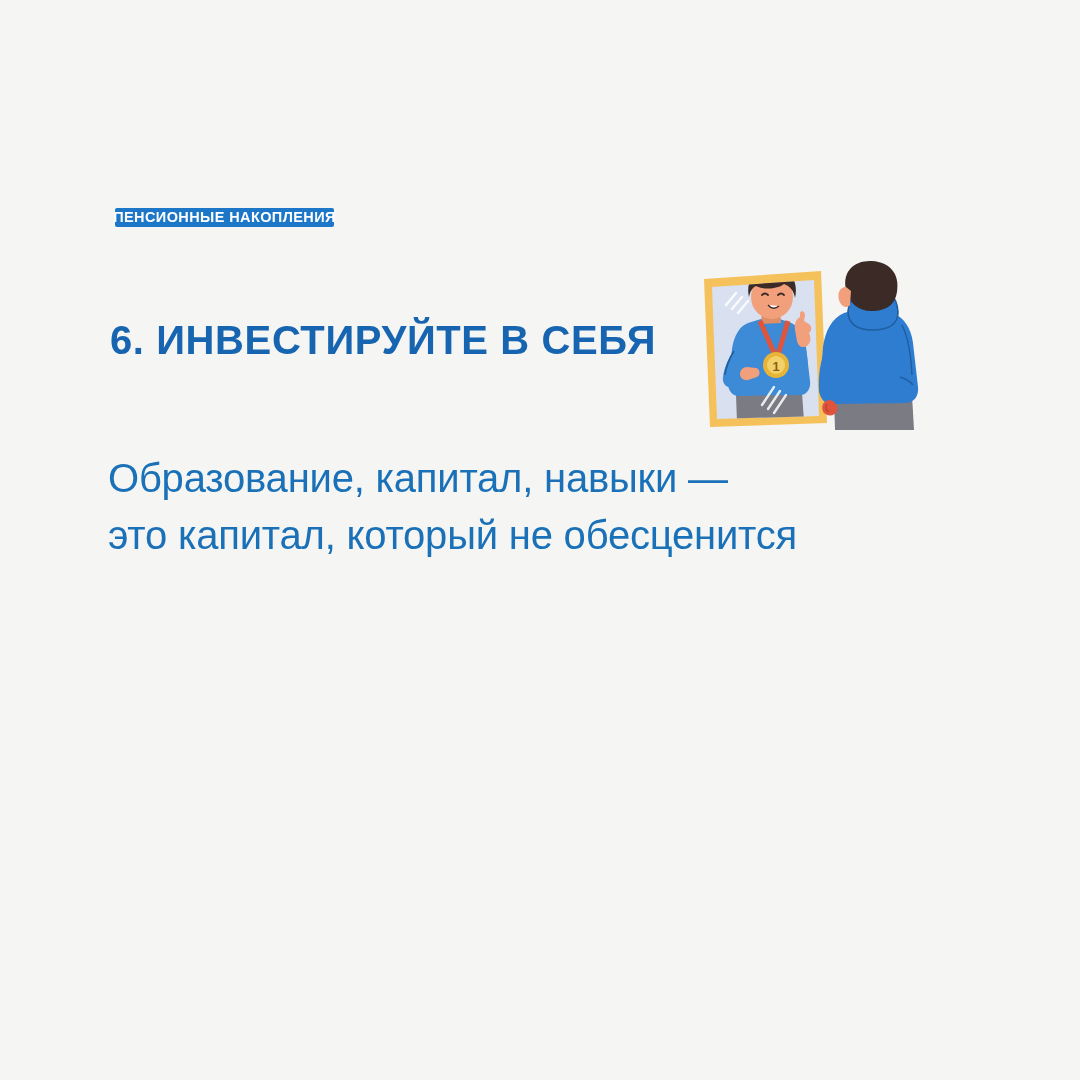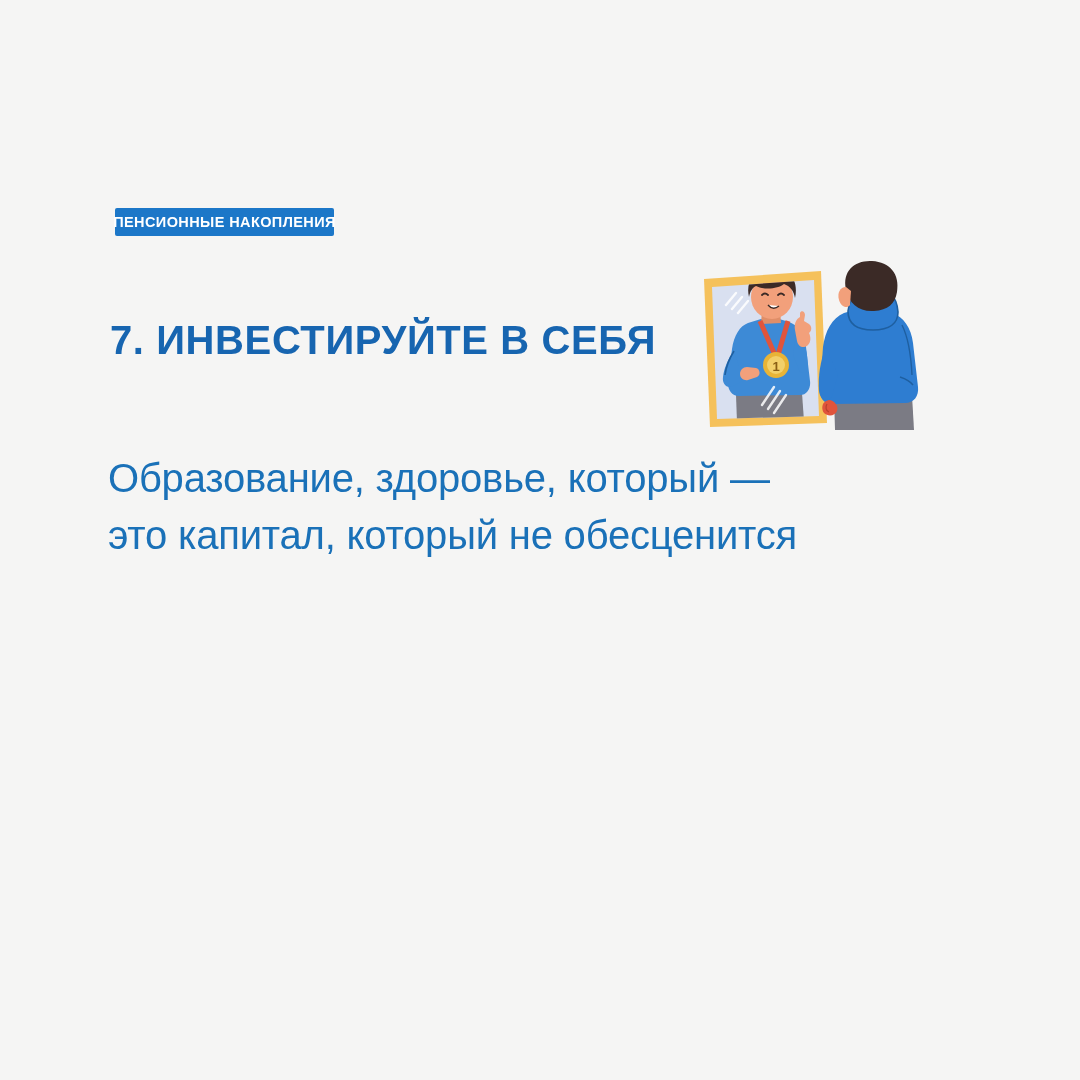--- a/index.html
+++ b/index.html
@@ -46,21 +46,21 @@
     letter-spacing:-0.5px;
     line-height:1;
     white-space:nowrap;
     transform:scaleX(1.02);
     transform-origin:left center;
   }
 
   #logo-subtitle-bar {
     position:absolute;
     left:0; top:96px;
-    width:219px; height:28px;
+    width:219px; height:19px;
     background:#1c77c8;
     border-radius:2px;
     display:flex;
     align-items:center;
     justify-content:center;
   }
 
   #logo-subtitle-text {
     font-family:"Liberation Sans", sans-serif;
     font-size:14.5px;
@@ -113,23 +113,23 @@
 <div id="slide">
 
   <div id="logo-block">
 
 
     <div id="logo-subtitle-bar">
       <span id="logo-subtitle-text">ПЕНСИОННЫЕ НАКОПЛЕНИЯ</span>
     </div>
   </div>
 
-  <h1 id="heading">7. ИНВЕСТИРУЙТЕ В СЕБЯ</h1>
-
-  <p id="body-text">Образование, здоровье, который —
+  <h1 id="heading">6. ИНВЕСТИРУЙТЕ В СЕБЯ</h1>
+
+  <p id="body-text">Образование, капитал, навыки —
 это капитал, который не обесценится</p>
 
   <div id="illustration">
     <svg width="245" height="175" viewBox="0 0 245 175">
 
       <g>
 
         <path d="M14 24 L131 16 L137 168 L20 172 Z" fill="#f5c15b"></path>
 
         <path d="M22 32 L124 25 L129 161 L27 164 Z" fill="#d9e0f0"></path>

